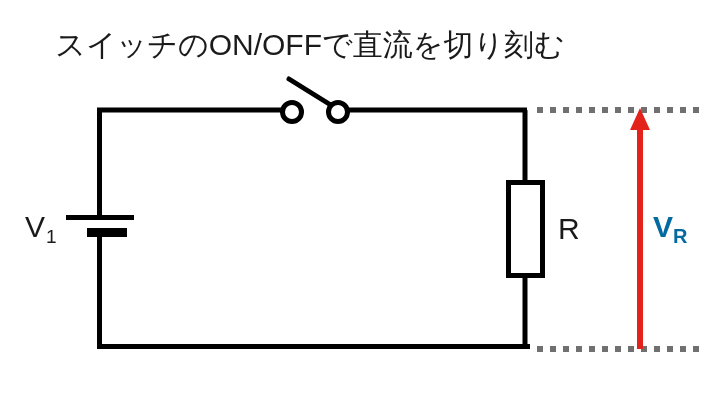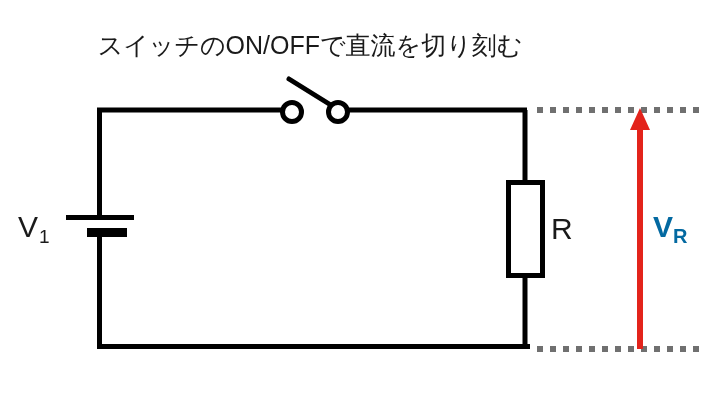--- a/index.html
+++ b/index.html
@@ -22,30 +22,31 @@
     width: 725px;
     height: 403px;
   }
   .caption-text {
     position: absolute;
     left: 0;
     top: 30px;
     width: 620px;
     text-align: center;
     font-family: "Liberation Sans", sans-serif;
-    font-size: 25px;
+    font-size: 30px;
     line-height: 30px;
     color: #1a1a1a;
     white-space: nowrap;
   }
   .label-generic {
     position: absolute;
     font-family: "Liberation Sans", sans-serif;
     color: #1a1a1a;
     white-space: nowrap;
+    margin-left: 7px;
   }
   #label-v1 {
     left: 18px;
     top: 210px;
     font-size: 30px;
     line-height: 34px;
   }
   #label-v1 .sub {
     font-size: 19px;
     vertical-align: baseline;

